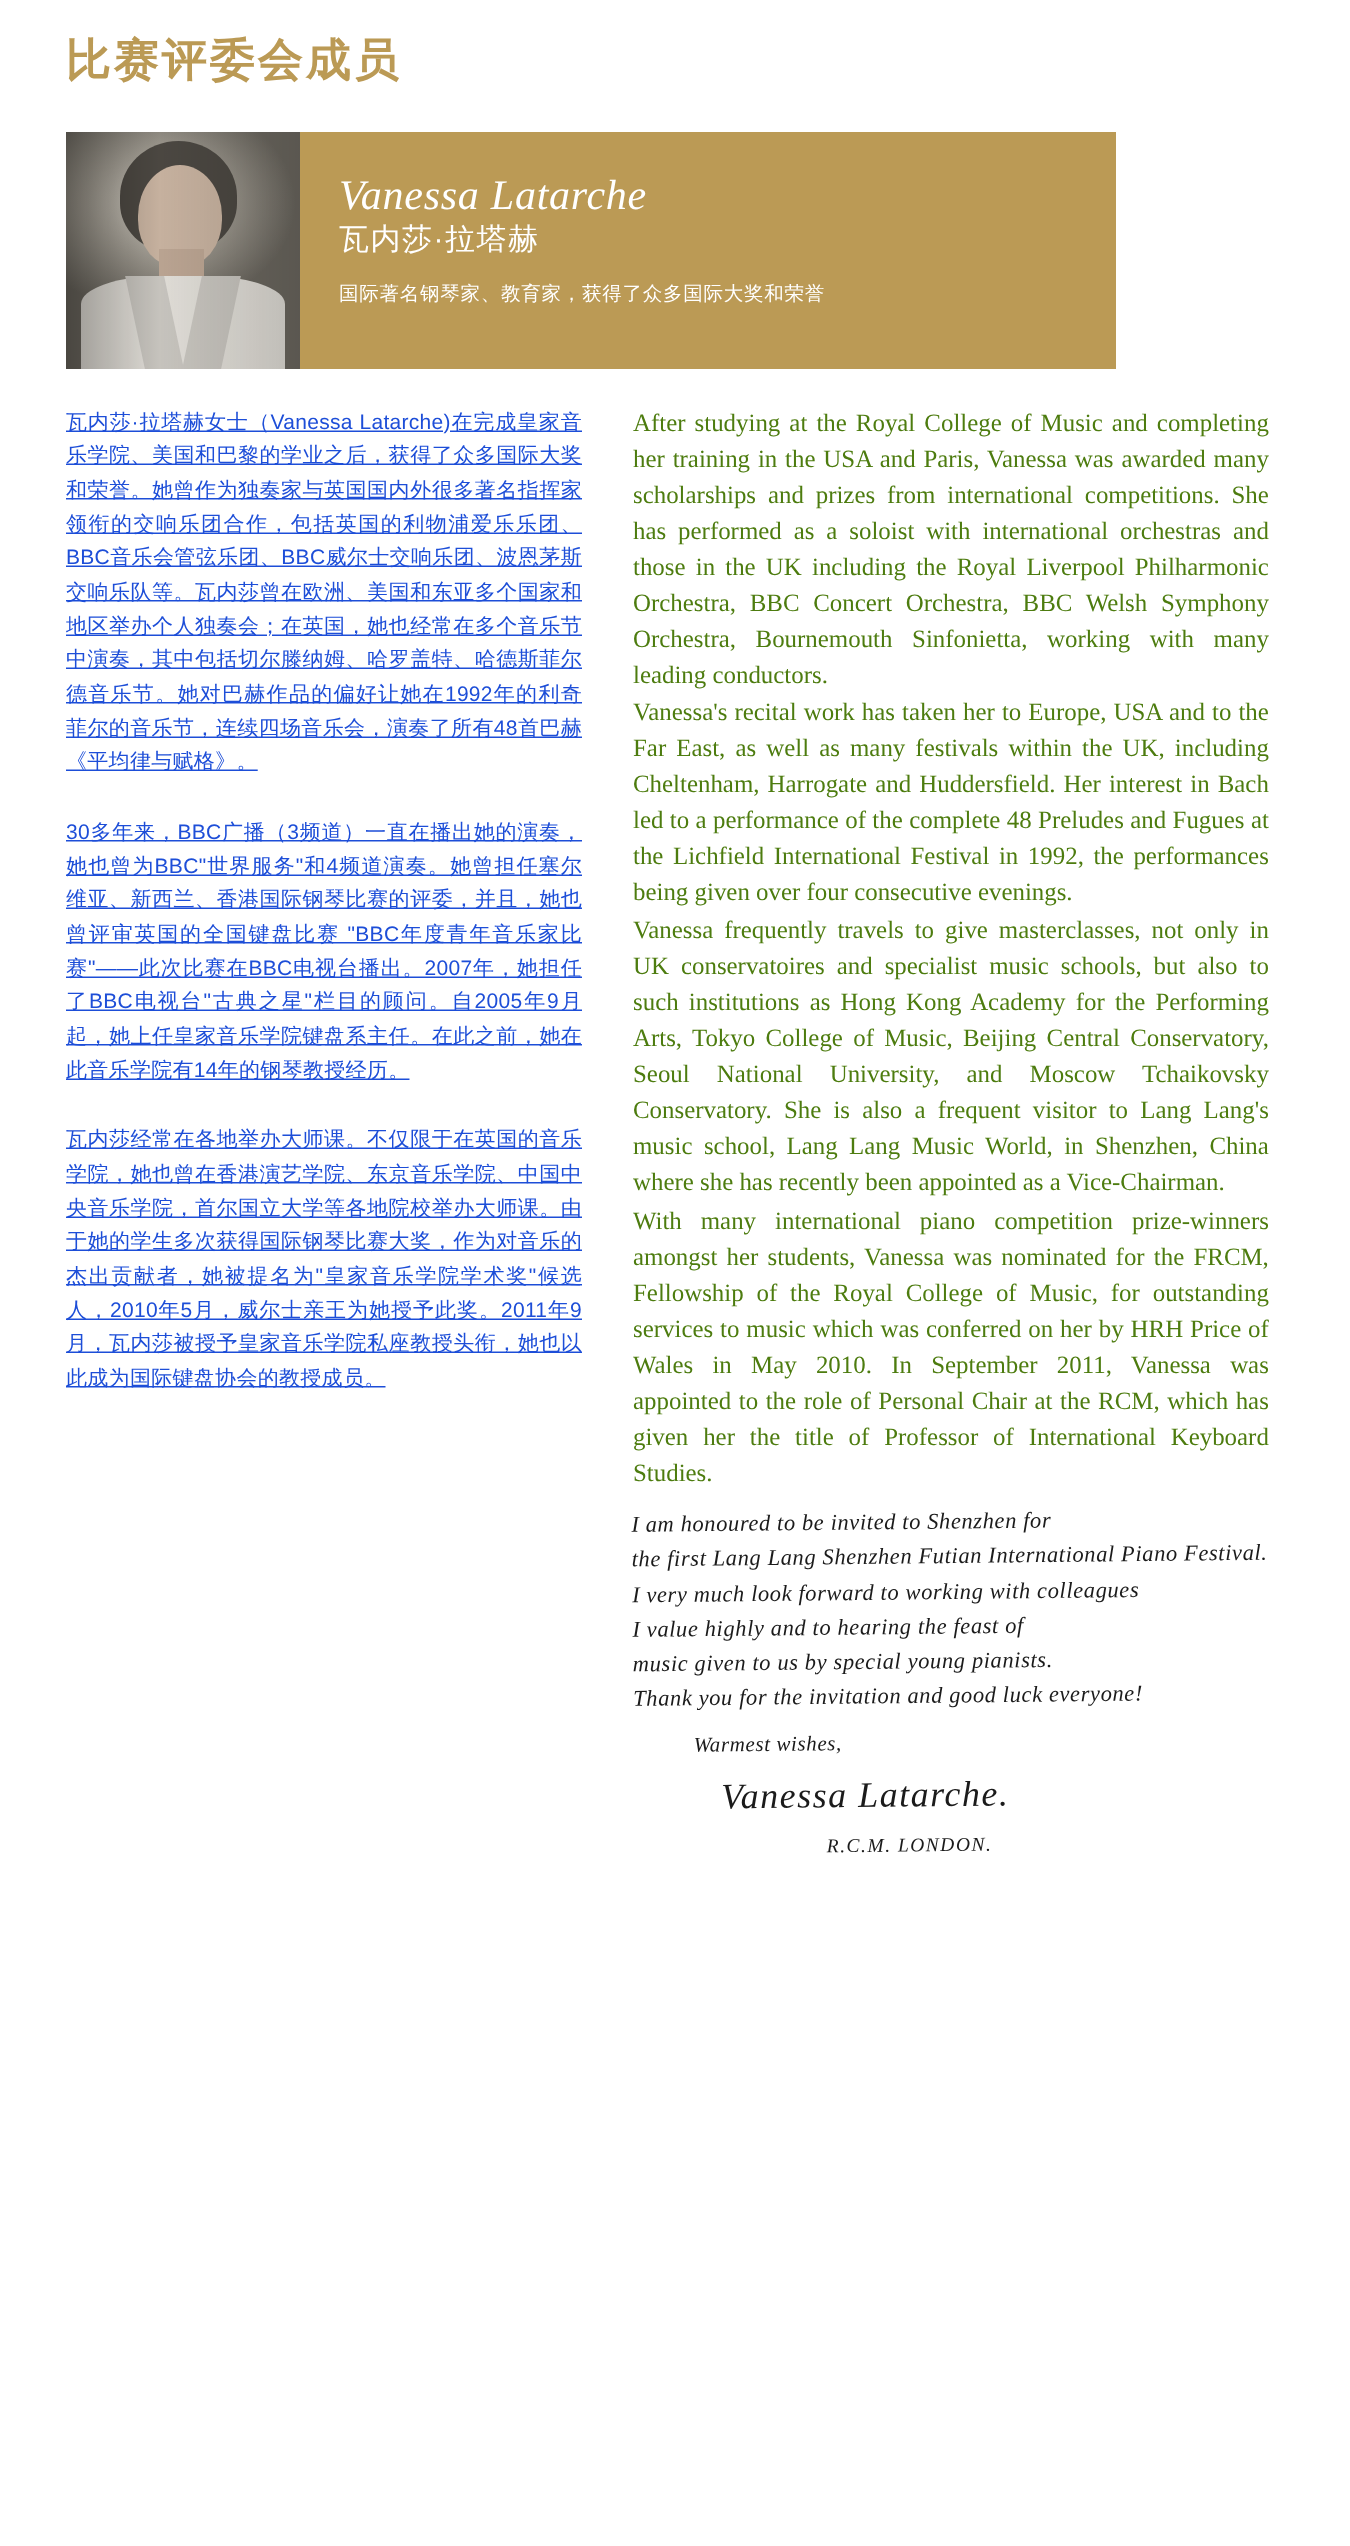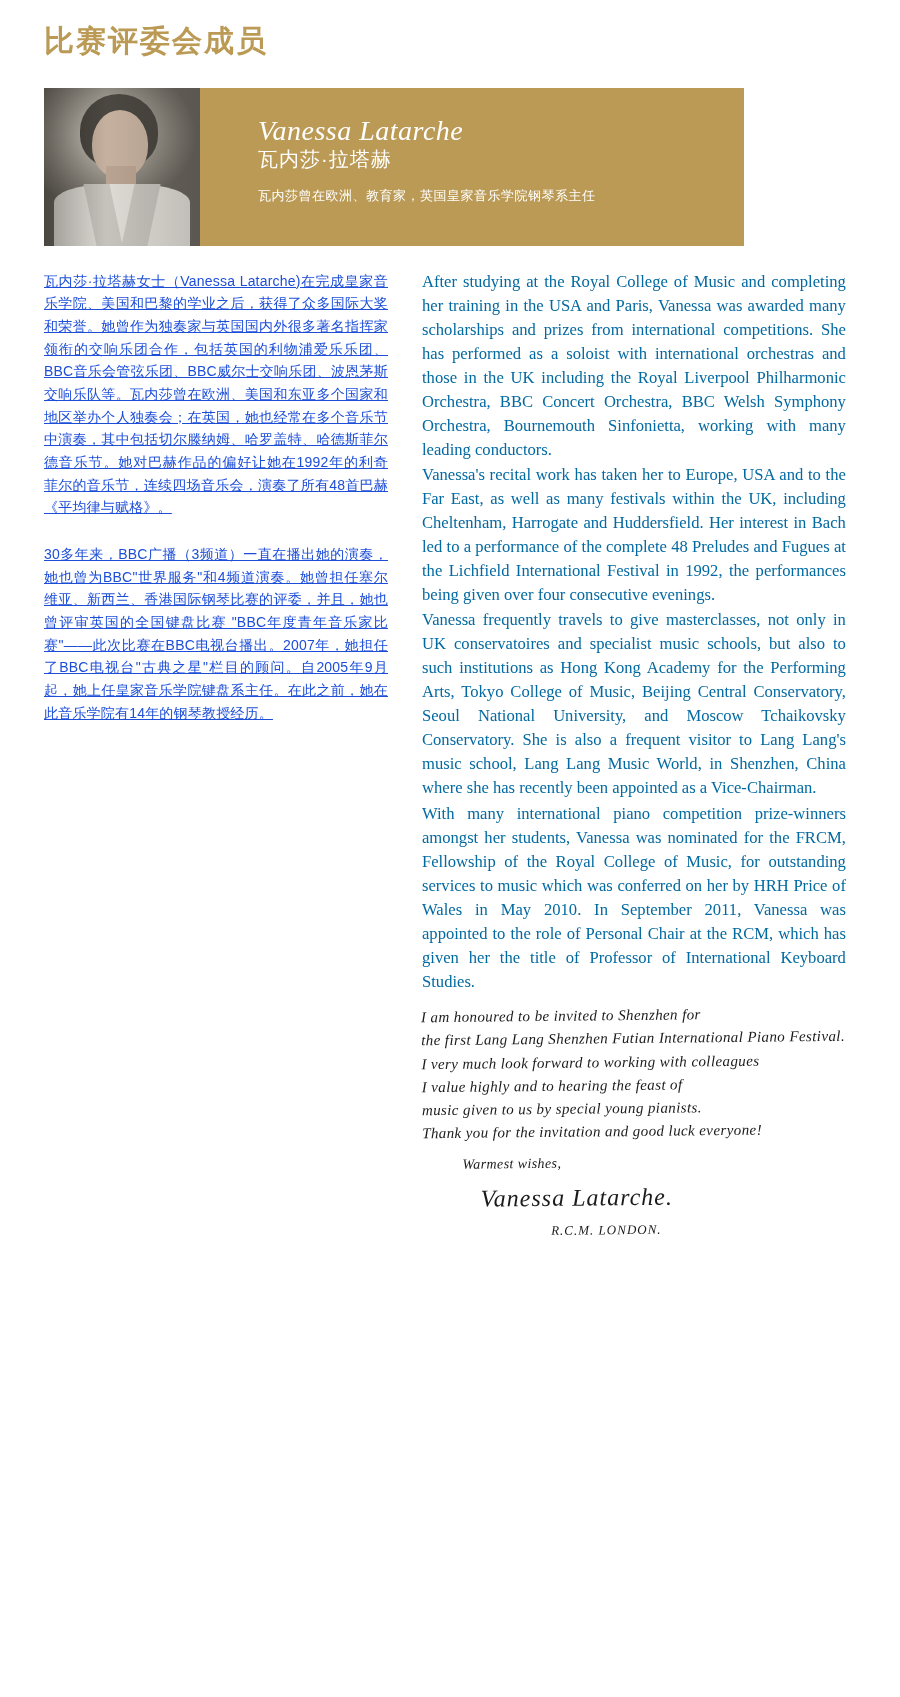--- a/index.html
+++ b/index.html
@@ -107,21 +107,21 @@
     transform: skewX(-12deg);
   }
   .portrait .shade {
     position: absolute;
     inset: 0;
     background: linear-gradient(90deg, rgba(40,38,34,0.40) 0%, rgba(40,38,34,0.05) 40%, rgba(40,38,34,0.22) 100%);
     mix-blend-mode: multiply;
   }
   .banner-text {
     flex: 1 1 auto;
-    padding: 28px 0 0 58px;
+    padding: 28px 0 0 26px;
     color: #ffffff;
   }
   .banner-name-en {
     font-family: "Liberation Serif", serif;
     font-style: italic;
     font-size: 28px;
     letter-spacing: 0.5px;
     line-height: 1.1;
   }
   .banner-name-cn {
@@ -157,21 +157,21 @@
     color: #1d4ed8;
     margin: 0 0 24px 0;
     letter-spacing: 0.2px;
     text-decoration: underline;
   }
   .en-para {
     font-family: "Liberation Serif", serif;
     font-size: 16.6px;
     line-height: 1.45;
     text-align: justify;
-    color: #0369a1;
+    color: #4d7c0f;
     margin: 0 0 1px 0;
   }
   
   .handwriting {
     margin-top: 10px;
     font-family: "Liberation Serif", serif;
     font-style: italic;
     font-size: 15px;
     line-height: 1.55;
     color: #1b1b1b;
@@ -218,29 +218,30 @@
       <div class="face"></div>
       <div class="neck"></div>
       <div class="body"></div>
       <div class="lapel-l"></div>
       <div class="lapel-r"></div>
       <div class="shade"></div>
     </div>
     <div class="banner-text">
       <div class="banner-name-en">Vanessa Latarche</div>
       <div class="banner-name-cn">瓦内莎·拉塔赫</div>
-      <div class="banner-title-cn">瓦内莎曾在欧洲、教育家，英国皇家音乐学院钢琴系主任</div>
+      <div class="banner-title-cn">国际著名钢琴家、教育家，获得了众多国际大奖和荣誉</div>
     </div>
   </div>
 
   <div class="columns">
 
     <div class="col-left">
       <p class="cn-para">瓦内莎·拉塔赫女士（Vanessa Latarche)在完成皇家音乐学院、美国和巴黎的学业之后，获得了众多国际大奖和荣誉。她曾作为独奏家与英国国内外很多著名指挥家领衔的交响乐团合作，包括英国的利物浦爱乐乐团、BBC音乐会管弦乐团、BBC威尔士交响乐团、波恩茅斯交响乐队等。瓦内莎曾在欧洲、美国和东亚多个国家和地区举办个人独奏会；在英国，她也经常在多个音乐节中演奏，其中包括切尔滕纳姆、哈罗盖特、哈德斯菲尔德音乐节。她对巴赫作品的偏好让她在1992年的利奇菲尔的音乐节，连续四场音乐会，演奏了所有48首巴赫《平均律与赋格》。</p>
       <p class="cn-para">30多年来，BBC广播（3频道）一直在播出她的演奏，她也曾为BBC"世界服务"和4频道演奏。她曾担任塞尔维亚、新西兰、香港国际钢琴比赛的评委，并且，她也曾评审英国的全国键盘比赛 "BBC年度青年音乐家比赛"——此次比赛在BBC电视台播出。2007年，她担任了BBC电视台"古典之星"栏目的顾问。自2005年9月起，她上任皇家音乐学院键盘系主任。在此之前，她在此音乐学院有14年的钢琴教授经历。</p>
+      <p class="cn-para">瓦内莎经常在各地举办大师课。不仅限于在英国的音乐学院，她也曾在香港演艺学院、东京音乐学院、中国中央音乐学院，首尔国立大学等各地院校举办大师课。由于她的学生多次获得国际钢琴比赛大奖，作为对音乐的杰出贡献者，她被提名为"皇家音乐学院学术奖"候选人，2010年5月，威尔士亲王为她授予此奖。2011年9月，瓦内莎被授予皇家音乐学院私座教授头衔，她也以此成为国际键盘协会的教授成员。</p>
     </div>
 
     <div class="col-right">
       <p class="en-para">After studying at the Royal College of Music and completing her training in the USA and Paris, Vanessa was awarded many scholarships and prizes from international competitions. She has performed as a soloist with international orchestras and those in the UK including the Royal Liverpool Philharmonic Orchestra, BBC Concert Orchestra, BBC Welsh Symphony Orchestra, Bournemouth Sinfonietta, working with many leading conductors.</p>
       <p class="en-para">Vanessa's recital work has taken her to Europe, USA and to the Far East, as well as many festivals within the UK, including Cheltenham, Harrogate and Huddersfield. Her interest in Bach led to a performance of the complete 48 Preludes and Fugues at the Lichfield International Festival in 1992, the performances being given over four consecutive evenings.</p>
       <p class="en-para">Vanessa frequently travels to give masterclasses, not only in UK conservatoires and specialist music schools, but also to such institutions as Hong Kong Academy for the Performing Arts, Tokyo College of Music, Beijing Central Conservatory, Seoul National University, and Moscow Tchaikovsky Conservatory. She is also a frequent visitor to Lang Lang's music school, Lang Lang Music World, in Shenzhen, China where she has recently been appointed as a Vice-Chairman.</p>
       <p class="en-para">With many international piano competition prize-winners amongst her students, Vanessa was nominated for the FRCM, Fellowship of the Royal College of Music, for outstanding services to music which was conferred on her by HRH Price of Wales in May 2010. In September 2011, Vanessa was appointed to the role of Personal Chair at the RCM, which has given her the title of Professor of International Keyboard Studies.</p>
 
       <div class="handwriting">
         <div class="line">I am honoured to be invited to Shenzhen for</div>

